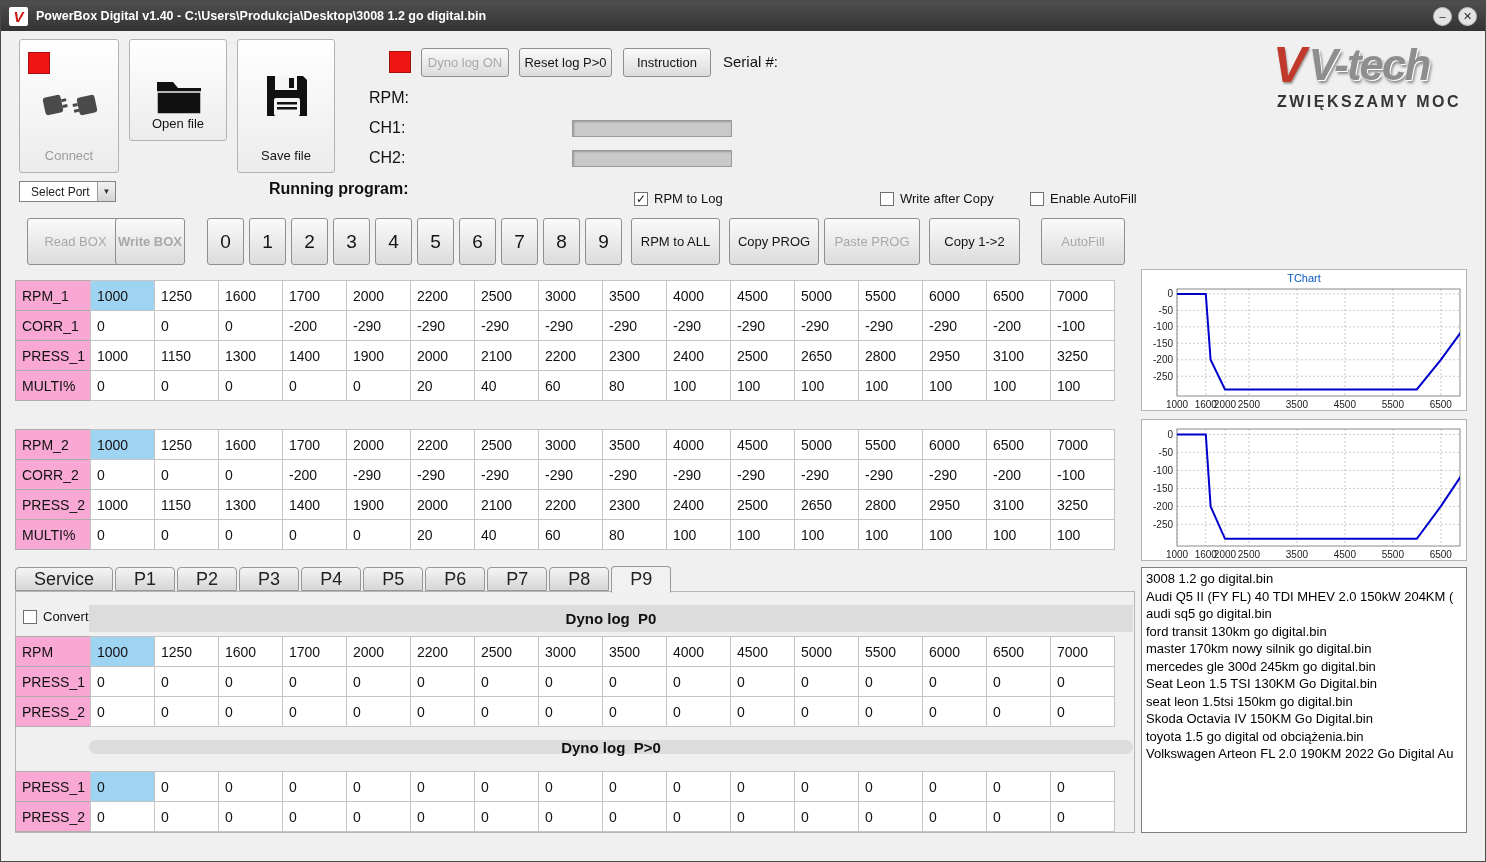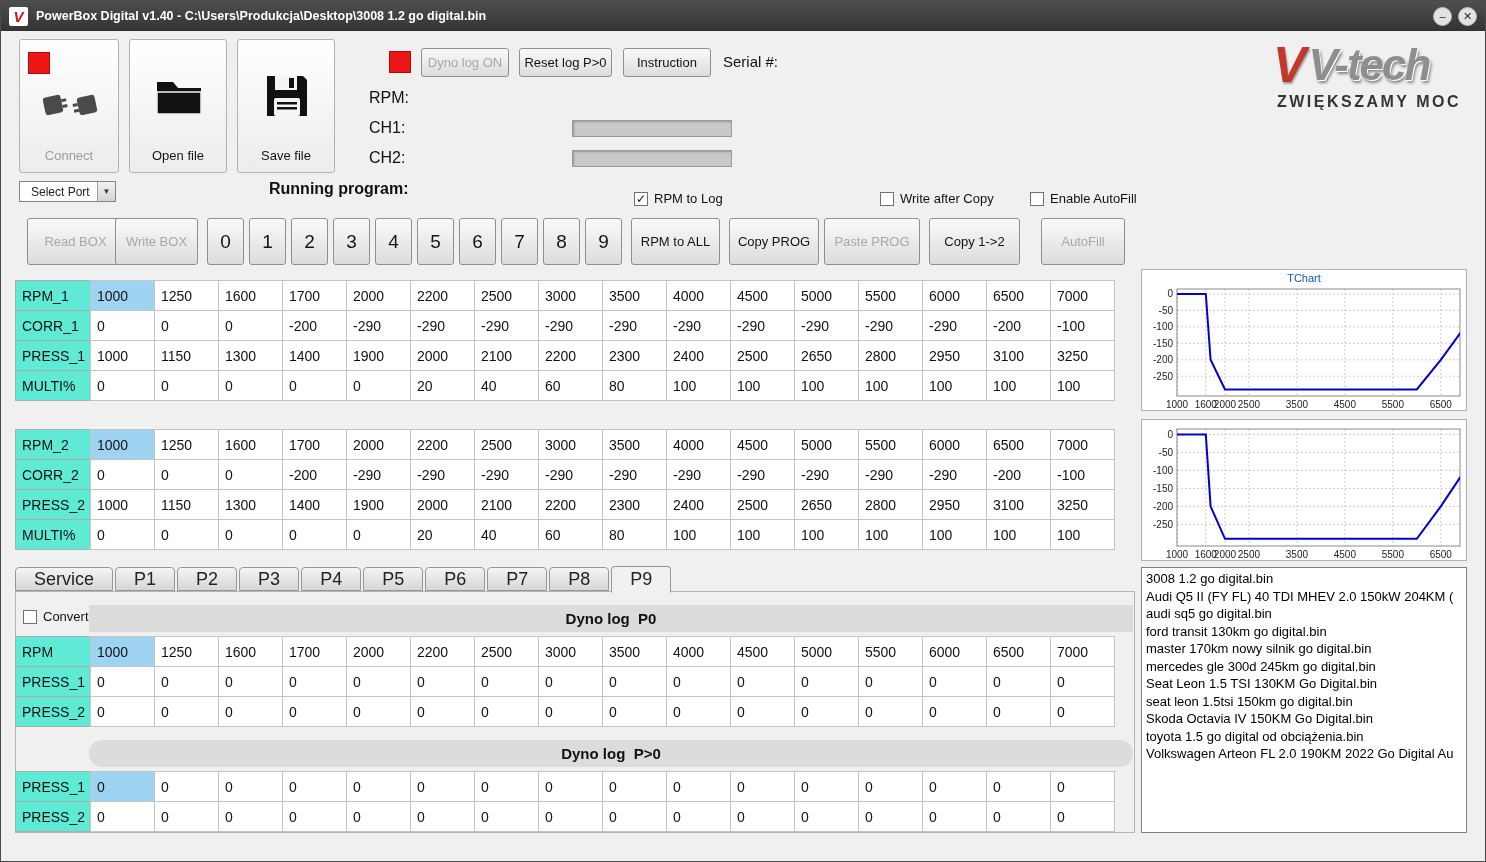--- a/index.html
+++ b/index.html
@@ -45,21 +45,21 @@
   .cbrow { display:flex; align-items:center; gap:6px; }
   .checkbox { width:14px; height:14px; background:#ffffff; border:1px solid #707070;
               font-size:12px; line-height:12px; text-align:center; color:#1a1a1a; }
   .cblabel { font-size:13px; color:#111; white-space:nowrap; }
   .digit { font-size:19px; }
   .digits { display:flex; gap:5px; }
   
   .ptable { }
   .trow { display:flex; height:31px; margin-top:-1px; }
   .trow:first-child { margin-top:0; }
-  .tlabel { width:76px; background:#5eead4; border:1px solid #adadad;
+  .tlabel { width:76px; background:#f9a8d4; border:1px solid #adadad;
             display:flex; align-items:center; padding-left:6px; font-size:14px;
             color:#111; flex:none; }
   .tcell { width:65px; margin-left:-1px; background:#ffffff; border:1px solid #c4c4c4;
            display:flex; align-items:center; padding-left:6px; font-size:14px;
            color:#111; flex:none; }
   .tcell.hl { background:#9fd3f2; }
   
   .tabs { display:flex; align-items:flex-end; }
   .tab { height:24px; padding:0 18px; display:flex; align-items:center;
          background:linear-gradient(#f4f4f4,#d6d6d6); border:1px solid #979797;
@@ -108,21 +108,21 @@
         <rect x="2" y="12" width="18" height="18" rx="3" fill="#4a4a4a" transform="rotate(-12 11 21)"></rect>
         <rect x="20" y="17" width="5" height="3" fill="#4a4a4a" transform="rotate(-12 11 21)"></rect>
         <rect x="20" y="23" width="5" height="3" fill="#4a4a4a" transform="rotate(-12 11 21)"></rect>
         <rect x="36" y="12" width="18" height="18" rx="3" fill="#4a4a4a" transform="rotate(-12 45 21)"></rect>
         <rect x="31" y="17" width="5" height="3" fill="#4a4a4a" transform="rotate(-12 45 21)"></rect>
         <rect x="31" y="23" width="5" height="3" fill="#4a4a4a" transform="rotate(-12 45 21)"></rect>
       </svg>
       <div class="blabel dim">Connect</div>
     </div>
 
-    <div class="abs bigbtn" style="left:128px;top:8px;width:98px;height:134px;">
+    <div class="abs bigbtn" style="left:128px;top:8px;width:98px;height:102px;">
       <svg class="abs" style="left:25px;top:36px;" width="48" height="42" viewBox="0 0 48 42">
         <path d="M2 6 L18 6 L23 12 L46 12 L46 38 L2 38 Z" fill="#111"></path>
         <path d="M2 16 L46 16 L46 38 L2 38 Z" fill="#111" stroke="#f0f0f0" stroke-width="1.5"></path>
       </svg>
       <div class="blabel">Open file</div>
     </div>
 
     <div class="abs bigbtn" style="left:236px;top:8px;width:98px;height:134px;">
       <svg class="abs" style="left:27px;top:34px;" width="44" height="44" viewBox="0 0 44 44">
         <path d="M2 2 L38 2 L42 6 L42 42 L2 42 Z" fill="#111"></path>
@@ -168,21 +168,21 @@
     <div class="abs cbrow" style="left:879px;top:160px;">
       <span class="checkbox"></span>
       <span class="cblabel">Write after Copy</span>
     </div>
     <div class="abs cbrow" style="left:1029px;top:160px;">
       <span class="checkbox"></span>
       <span class="cblabel">Enable AutoFill</span>
     </div>
 
     <div class="abs btn disabled" style="left:14px;top:187px;width:97px;height:47px;margin-left:12px;">Read BOX</div>
-    <div class="abs btn disabled" style="left:114px;top:187px;width:83px;height:47px;">Write BOX</div>
+    <div class="abs btn disabled" style="left:114px;top:187px;width:70px;height:47px;font-weight:bold;">Write BOX</div>
     <div class="abs digits" style="left:206px;top:187px;height:47px;">
         <div class="btn digit" style="width: 37px; height: 47px;">0</div>
         <div class="btn digit" style="width: 37px; height: 47px;">1</div>
         <div class="btn digit" style="width: 37px; height: 47px;">2</div>
         <div class="btn digit" style="width: 37px; height: 47px;">3</div>
         <div class="btn digit" style="width: 37px; height: 47px;">4</div>
         <div class="btn digit" style="width: 37px; height: 47px;">5</div>
         <div class="btn digit" style="width: 37px; height: 47px;">6</div>
         <div class="btn digit" style="width: 37px; height: 47px;">7</div>
         <div class="btn digit" style="width: 37px; height: 47px;">8</div>
@@ -422,21 +422,21 @@
           <div class="tcell">0</div>
           <div class="tcell">0</div>
           <div class="tcell">0</div>
           <div class="tcell">0</div>
           <div class="tcell">0</div>
           <div class="tcell">0</div>
           <div class="tcell">0</div>
           <div class="tcell">0</div>
         </div>
       </div>
-    <div class="abs band" style="left:88px;top:709px;width:1044px;height:27px;border-radius:13px;">Dyno log  P&gt;0</div>
+    <div class="abs band" style="left:88px;top:709px;width:1044px;height:14px;border-radius:13px;">Dyno log  P&gt;0</div>
     <div class="abs ptable" style="left:14px;top:740px;">
         <div class="trow">
           <div class="tlabel">PRESS_1</div>
           <div class="tcell hl">0</div>
           <div class="tcell">0</div>
           <div class="tcell">0</div>
           <div class="tcell">0</div>
           <div class="tcell">0</div>
           <div class="tcell">0</div>
           <div class="tcell">0</div>

